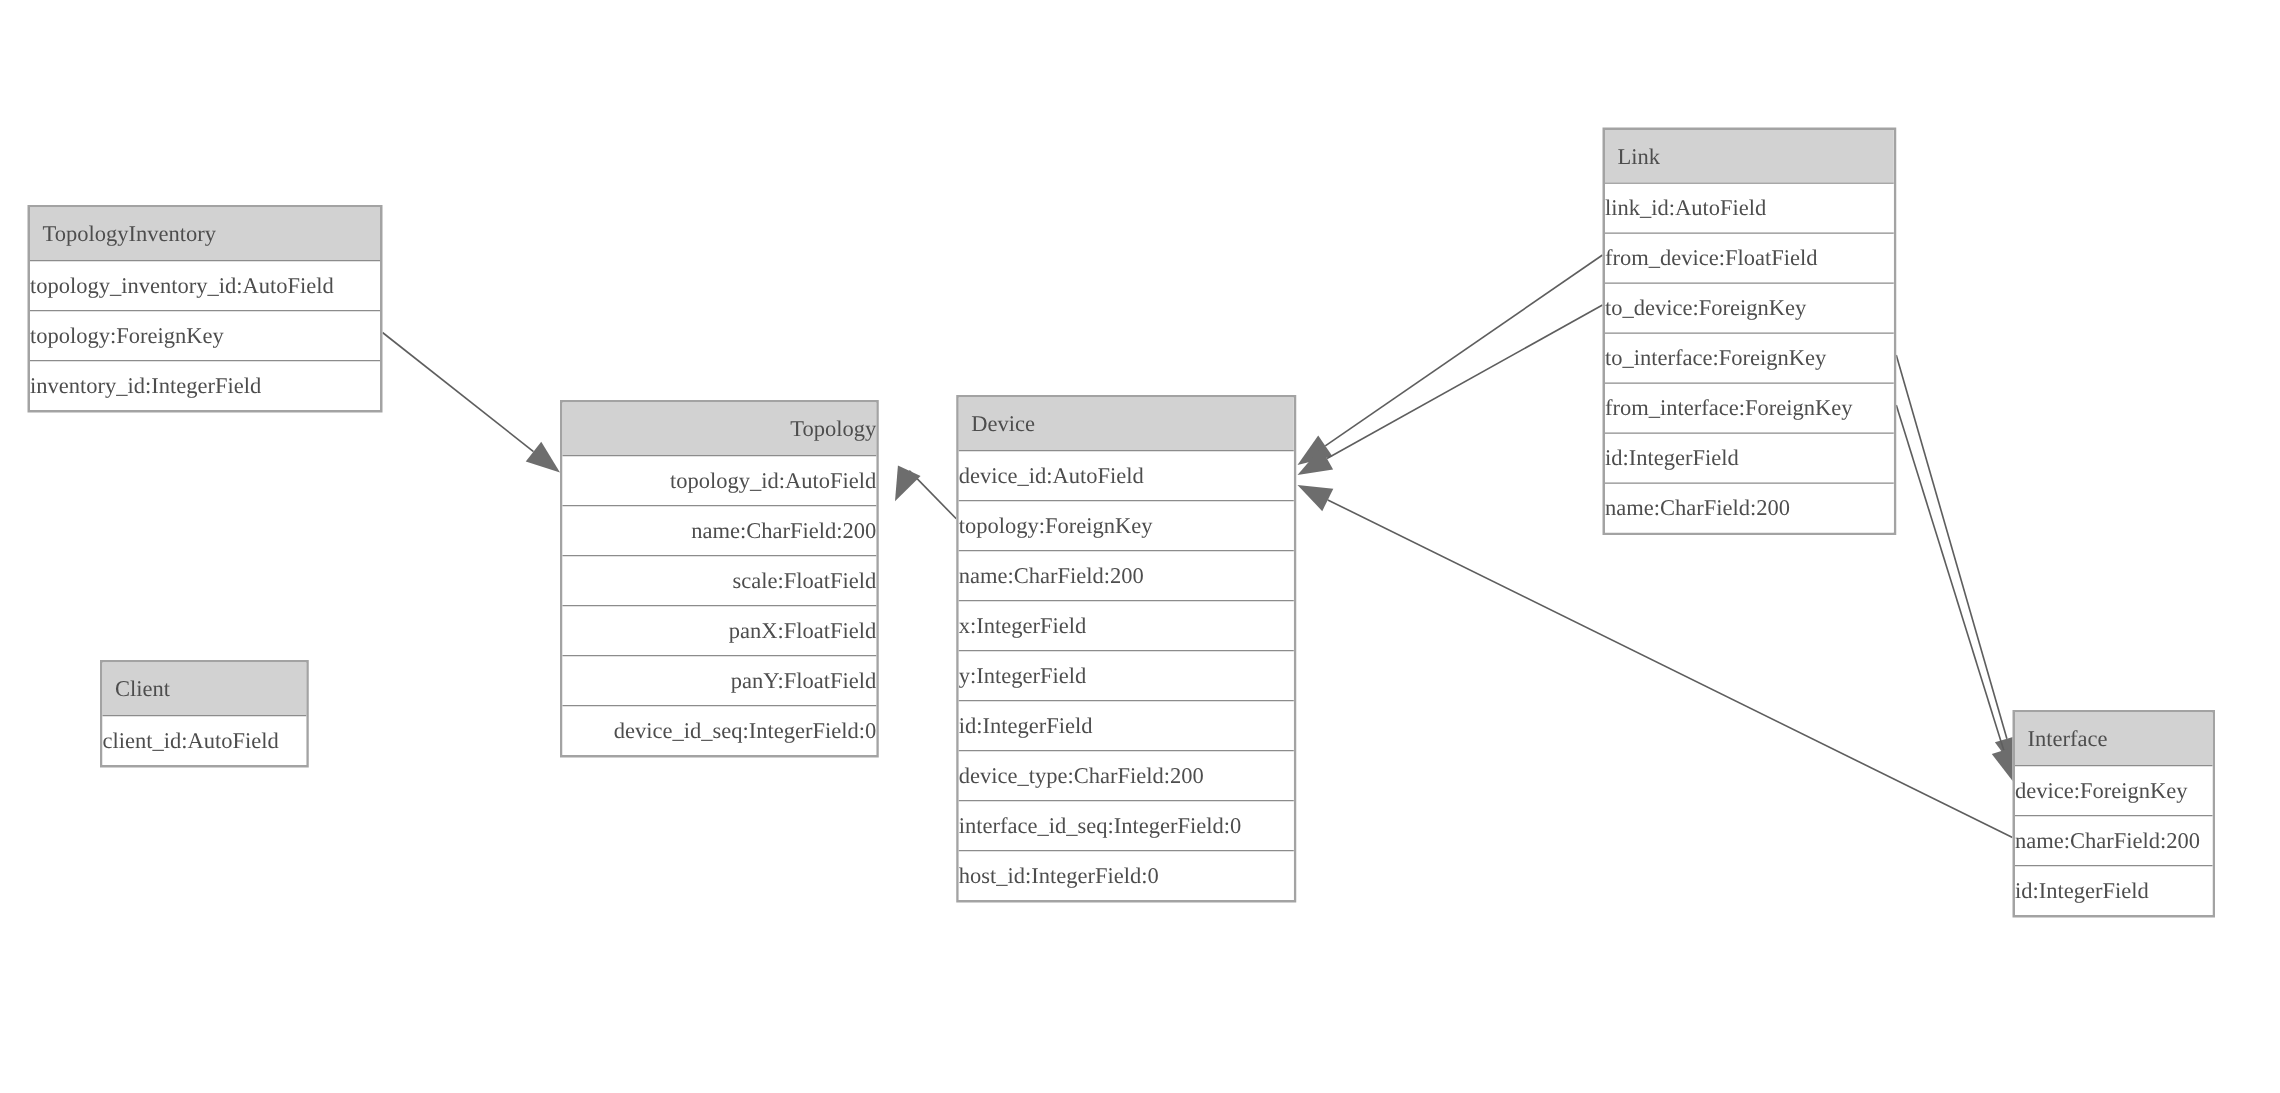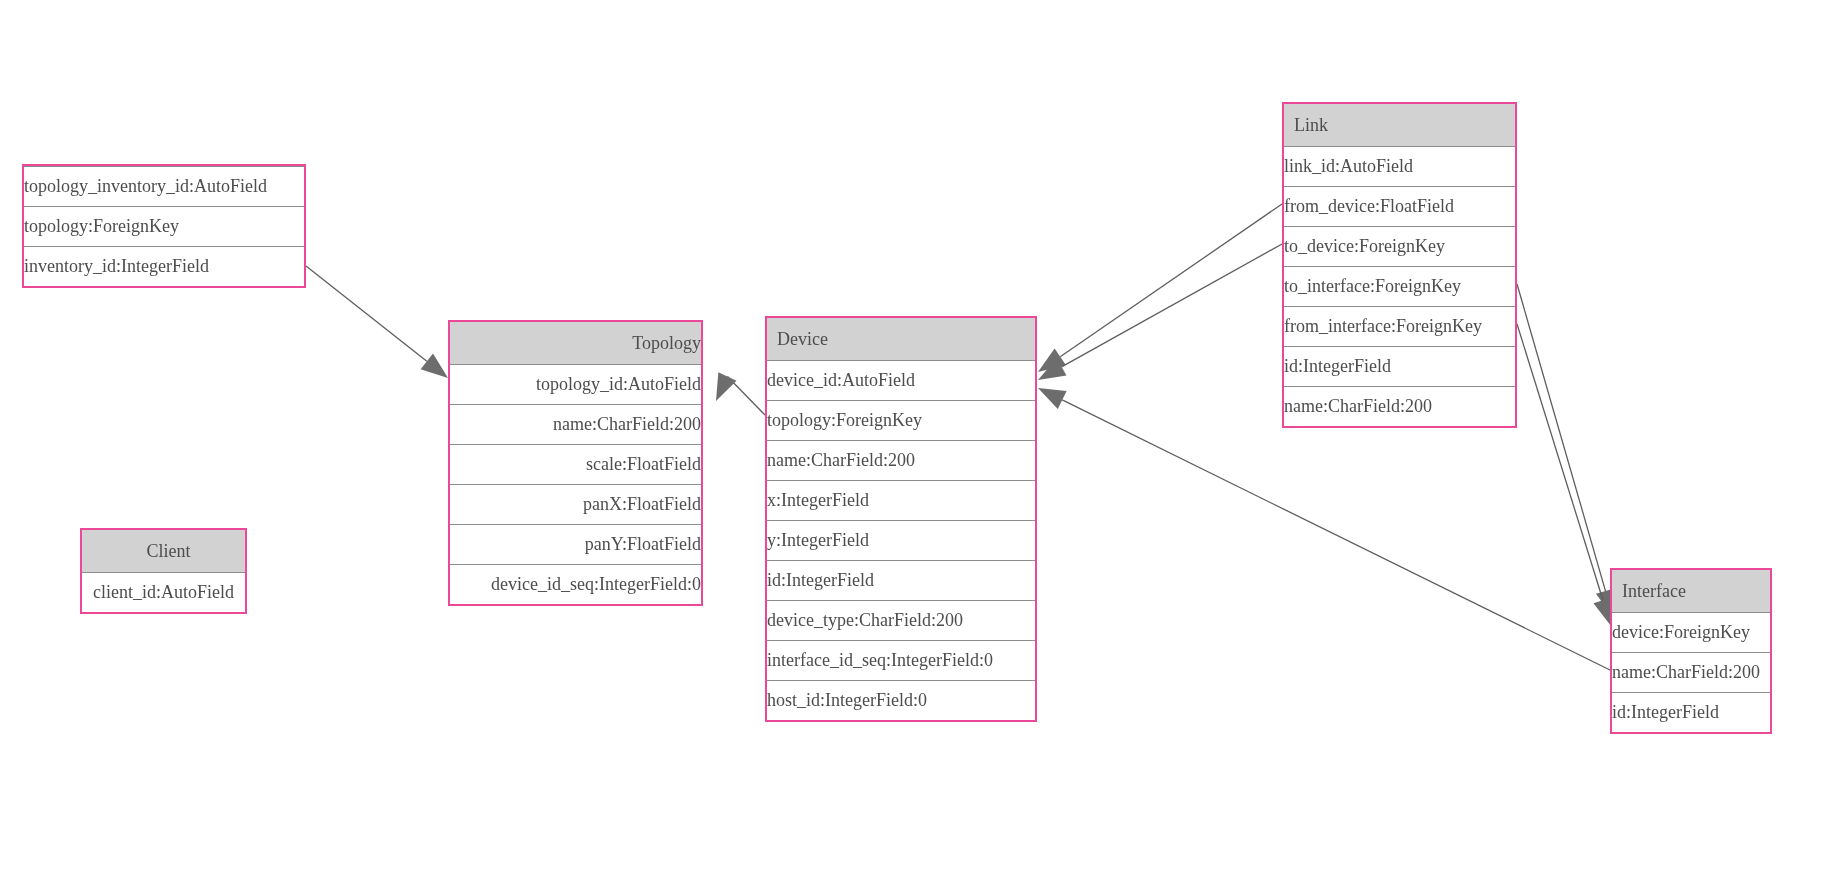--- a/index.html
+++ b/index.html
@@ -17,21 +17,21 @@
   }
   #edges-layer {
     position: absolute;
     left: 0; top: 0;
     width: 1824px;
     height: 874px;
   }
   .node {
     position: absolute;
     box-sizing: border-box;
-    border: 2px solid #ec4899;
+    border: 2px solid #a3a3a3;
     background: #ffffff;
     color: #4d4d4d;
     font-size: 18px;
   }
   .node-header {
     box-sizing: border-box;
     height: 42px;
     line-height: 42px;
     padding-left: 10px;
     background: #d2d2d2;
@@ -78,34 +78,35 @@
         <line x1="1517" y1="324" x2="1602.9757439892417" y2="600.219943454798" stroke="#5e5e5e" stroke-width="1.3"></line>
         <polygon points="1611,626 1593.4275748984262,603.1918901254492 1612.5239130800571,597.2479967841468" fill="#6d6d6d"></polygon>
       </g>
       <g>
         <line x1="1610" y1="670" x2="1062.2168936971796" y2="399.93909794161647" stroke="#5e5e5e" stroke-width="1.3"></line>
         <polygon points="1038,388 1066.6387818237042,390.9698780537722 1057.795005570655,408.9083178294607" fill="#6d6d6d"></polygon>
       </g>
     </svg>
   <div id="nodes-layer">
       <div class="node" style="left: 22px; top: 164px; width: 284px;">
+        <div class="node-header">TopologyInventory</div>
         <div class="node-row">topology_inventory_id:AutoField</div>
         <div class="node-row">topology:ForeignKey</div>
         <div class="node-row">inventory_id:IntegerField</div>
       </div>
       <div class="node" style="left: 448px; top: 320px; width: 255px; text-align: right;">
         <div class="node-header">Topology</div>
         <div class="node-row">topology_id:AutoField</div>
         <div class="node-row">name:CharField:200</div>
         <div class="node-row">scale:FloatField</div>
         <div class="node-row">panX:FloatField</div>
         <div class="node-row">panY:FloatField</div>
         <div class="node-row">device_id_seq:IntegerField:0</div>
       </div>
-      <div class="node" style="left: 80px; top: 528px; width: 167px; text-align: center;">
+      <div class="node" style="left: 80px; top: 528px; width: 167px;">
         <div class="node-header">Client</div>
         <div class="node-row">client_id:AutoField</div>
       </div>
       <div class="node" style="left: 765px; top: 316px; width: 272px;">
         <div class="node-header">Device</div>
         <div class="node-row">device_id:AutoField</div>
         <div class="node-row">topology:ForeignKey</div>
         <div class="node-row">name:CharField:200</div>
         <div class="node-row">x:IntegerField</div>
         <div class="node-row">y:IntegerField</div>

